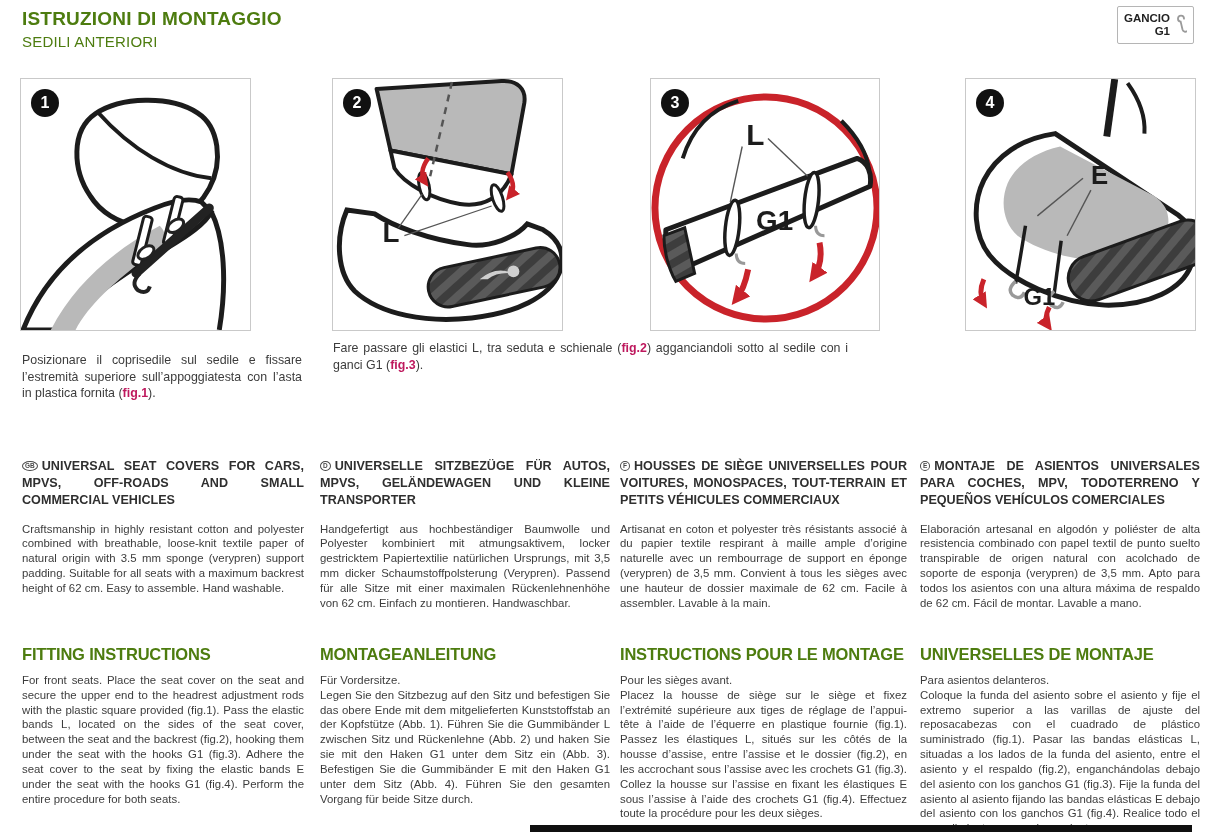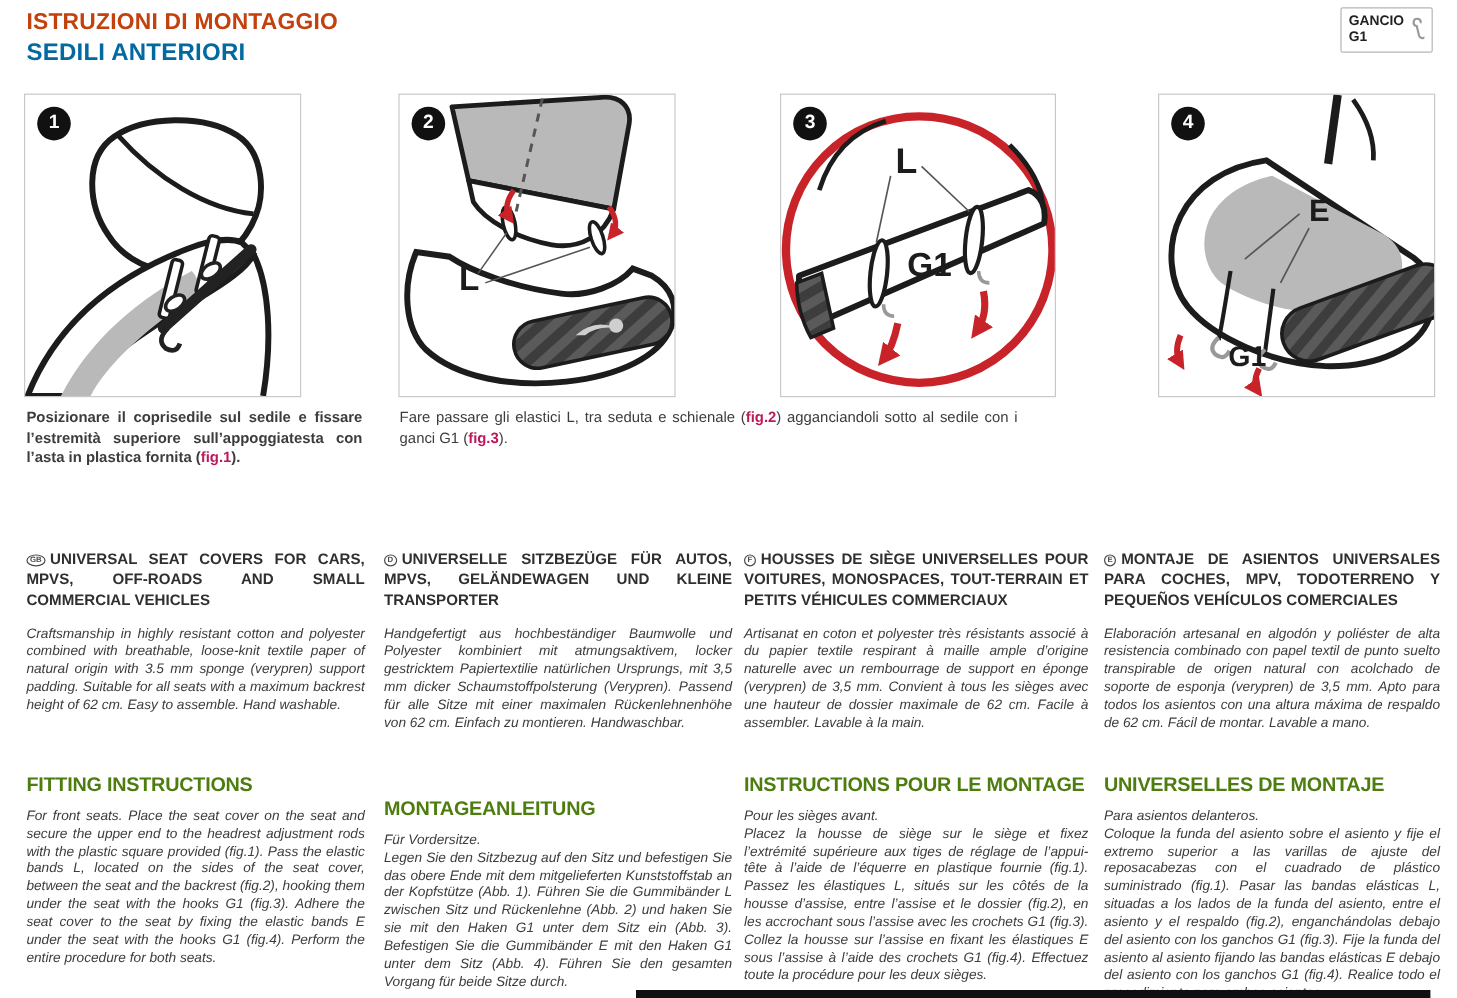--- a/index.html
+++ b/index.html
@@ -1,46 +1,46 @@
 <!DOCTYPE html>
 <html><head>
 <meta charset="utf-8">
 <style>
   html,body{margin:0;padding:0;background:#ffffff;}
   .page{
     position:relative;width:1214px;height:832px;overflow:hidden;background:#fff;
     font-family:"Liberation Sans","DejaVu Sans",sans-serif;color:#3c3c3c;
   }
   .abs{position:absolute;}
-  h1.title{margin:0;font-size:19px;font-weight:bold;color:#c2410c;letter-spacing:.2px;}
-  h2.subtitle{margin:0;font-size:20px;font-weight:bold;color:#0369a1;letter-spacing:.2px;}
+  h1.title{margin:0;font-size:19px;font-weight:bold;color:#4d7c0f;letter-spacing:.2px;}
+  h2.subtitle{margin:0;font-size:15px;font-weight:normal;color:#4d7c0f;letter-spacing:.2px;}
   .hookbox{
     border:1px solid #b5b5b5;border-radius:2px;width:77px;height:38px;
     display:flex;align-items:center;padding:2px 6px;box-sizing:border-box;background:#fff;
   }
-  .hookbox .txt{flex:1;text-align:left;font-weight:bold;font-size:11.5px;line-height:13px;color:#222;padding-right:5px;}
+  .hookbox .txt{flex:1;text-align:right;font-weight:bold;font-size:11.5px;line-height:13px;color:#222;padding-right:5px;}
   .figbox{
     border:1px solid #c9c9c9;background:#fff;box-sizing:border-box;
   }
   .figbox svg{display:block;width:100%;height:100%;}
   .badge{
     position:absolute;left:10px;top:10px;width:28px;height:28px;border-radius:50%;
     background:#111;color:#fff;font-weight:bold;font-size:16px;line-height:28px;text-align:center;
   }
   .caption{font-size:12.4px;line-height:1.34;text-align:justify;color:#3c3c3c;}
   .caption b{color:#be185d;}
   .desc h3{
     margin:0 0 13px 0;font-size:12.6px;line-height:1.34;font-weight:bold;color:#2f2f2f;text-align:justify;
   }
   .lang-badge{
     display:inline-block;border:1.2px solid #4a4a4a;border-radius:50%;
     font-size:6.5px;line-height:8px;padding:0 2px;font-weight:bold;color:#4a4a4a;
     vertical-align:2px;margin-right:4px;letter-spacing:0;
   }
-  .body-text{font-size:11.4px;line-height:1.3;text-align:justify;color:#3c3c3c;margin:0;white-space:pre-line;font-style:italic;}
+  .body-text{font-size:11.4px;line-height:1.3;text-align:justify;color:#3c3c3c;margin:0;white-space:pre-line;}
   .instr h3{
     margin:0 0 9px 0;font-size:16.5px;font-weight:bold;color:#4d7c0f;letter-spacing:-.2px;white-space:nowrap;
   }
   .figlabel{font-weight:bold;font-family:"Liberation Sans","DejaVu Sans",sans-serif;}
   .bottombar{background:#101010;}
 </style>
 </head>
 <body>
 
 <div class="page">
@@ -148,21 +148,21 @@
       <line x1="118" y1="100" x2="72" y2="138" stroke="#555" stroke-width="1.4"></line>
       <line x1="126" y1="112" x2="102" y2="158" stroke="#555" stroke-width="1.4"></line>
       <path d="M18,202 q -6,14 0,24" fill="none" stroke="#c9232a" stroke-width="5" marker-end="url(#arr)"></path>
       <path d="M84,230 q -6,12 -1,19" fill="none" stroke="#c9232a" stroke-width="5" marker-end="url(#arr)"></path>
       <text class="figlabel" x="126" y="106" font-size="26" fill="#1c1c1c">E</text>
       <text class="figlabel" x="58" y="228" font-size="24" fill="#1c1c1c">G1</text>
     </svg>
     <div class="badge">4</div>
   </div>
 
-  <div class="abs caption boldify" style="left:22px;top:340px;width:280px;font-weight:bold;">Posizionare il coprisedile sul sedile e fissare l’estremità superiore sull’appoggiatesta con l’asta in plastica fornita (<b>fig.1</b>).</div>
+  <div class="abs caption boldify" style="left:22px;top:352px;width:280px;">Posizionare il coprisedile sul sedile e fissare l’estremità superiore sull’appoggiatesta con l’asta in plastica fornita (<b>fig.1</b>).</div>
   <div class="abs caption boldify" style="left:333px;top:340px;width:515px;">Fare passare gli elastici L, tra seduta e schienale (<b>fig.2</b>) agganciandoli sotto al sedile con i ganci G1 (<b>fig.3</b>).</div>
 
   <div class="abs desc" style="left:22px;top:458px;width:282px;">
     <h3><span class="lang-badge">GB</span><span>UNIVERSAL SEAT COVERS FOR CARS, MPVS, OFF-ROADS AND SMALL COMMERCIAL VEHICLES</span></h3>
     <p class="body-text">Craftsmanship in highly resistant cotton and polyester combined with breathable, loose-knit textile paper of natural origin with 3.5 mm sponge (verypren) support padding. Suitable for all seats with a maximum backrest height of 62 cm. Easy to assemble. Hand washable.</p>
   </div>
   <div class="abs desc" style="left:320px;top:458px;width:290px;">
     <h3><span class="lang-badge">D</span><span>UNIVERSELLE SITZBEZÜGE FÜR AUTOS, MPVS, GELÄNDEWAGEN UND KLEINE TRANSPORTER</span></h3>
     <p class="body-text">Handgefertigt aus hochbeständiger Baumwolle und Polyester kombiniert mit atmungsaktivem, locker gestricktem Papiertextilie natürlichen Ursprungs, mit 3,5 mm dicker Schaumstoffpolsterung (Verypren). Passend für alle Sitze mit einer maximalen Rückenlehnenhöhe von 62 cm. Einfach zu montieren. Handwaschbar.</p>
   </div>
@@ -172,21 +172,21 @@
   </div>
   <div class="abs desc" style="left:920px;top:458px;width:280px;">
     <h3><span class="lang-badge">E</span><span>MONTAJE DE ASIENTOS UNIVERSALES PARA COCHES, MPV, TODOTERRENO Y PEQUEÑOS VEHÍCULOS COMERCIALES</span></h3>
     <p class="body-text">Elaboración artesanal en algodón y poliéster de alta resistencia combinado con papel textil de punto suelto transpirable de origen natural con acolchado de soporte de esponja (verypren) de 3,5 mm. Apto para todos los asientos con una altura máxima de respaldo de 62 cm. Fácil de montar. Lavable a mano.</p>
   </div>
 
   <div class="abs instr" style="left:22px;top:645px;width:282px;">
     <h3>FITTING INSTRUCTIONS</h3>
     <p class="body-text">For front seats. Place the seat cover on the seat and secure the upper end to the headrest adjustment rods with the plastic square provided (fig.1). Pass the elastic bands L, located on the sides of the seat cover, between the seat and the backrest (fig.2), hooking them under the seat with the hooks G1 (fig.3). Adhere the seat cover to the seat by fixing the elastic bands E under the seat with the hooks G1 (fig.4). Perform the entire procedure for both seats.</p>
   </div>
-  <div class="abs instr" style="left:320px;top:645px;width:290px;margin-top:20px;">
+  <div class="abs instr" style="left:320px;top:645px;width:290px;">
     <h3>MONTAGEANLEITUNG</h3>
     <p class="body-text">Für Vordersitze.
 Legen Sie den Sitzbezug auf den Sitz und befestigen Sie das obere Ende mit dem mitgelieferten Kunststoffstab an der Kopfstütze (Abb. 1). Führen Sie die Gummibänder L zwischen Sitz und Rückenlehne (Abb. 2) und haken Sie sie mit den Haken G1 unter dem Sitz ein (Abb. 3). Befestigen Sie die Gummibänder E mit den Haken G1 unter dem Sitz (Abb. 4). Führen Sie den gesamten Vorgang für beide Sitze durch.</p>
   </div>
   <div class="abs instr" style="left:620px;top:645px;width:287px;">
     <h3>INSTRUCTIONS POUR LE MONTAGE</h3>
     <p class="body-text">Pour les sièges avant.
 Placez la housse de siège sur le siège et fixez l’extrémité supérieure aux tiges de réglage de l’appui-tête à l’aide de l’équerre en plastique fournie (fig.1). Passez les élastiques L, situés sur les côtés de la housse d’assise, entre l’assise et le dossier (fig.2), en les accrochant sous l’assise avec les crochets G1 (fig.3). Collez la housse sur l’assise en fixant les élastiques E sous l’assise à l’aide des crochets G1 (fig.4). Effectuez toute la procédure pour les deux sièges.</p>
   </div>
   <div class="abs instr" style="left:920px;top:645px;width:280px;">

